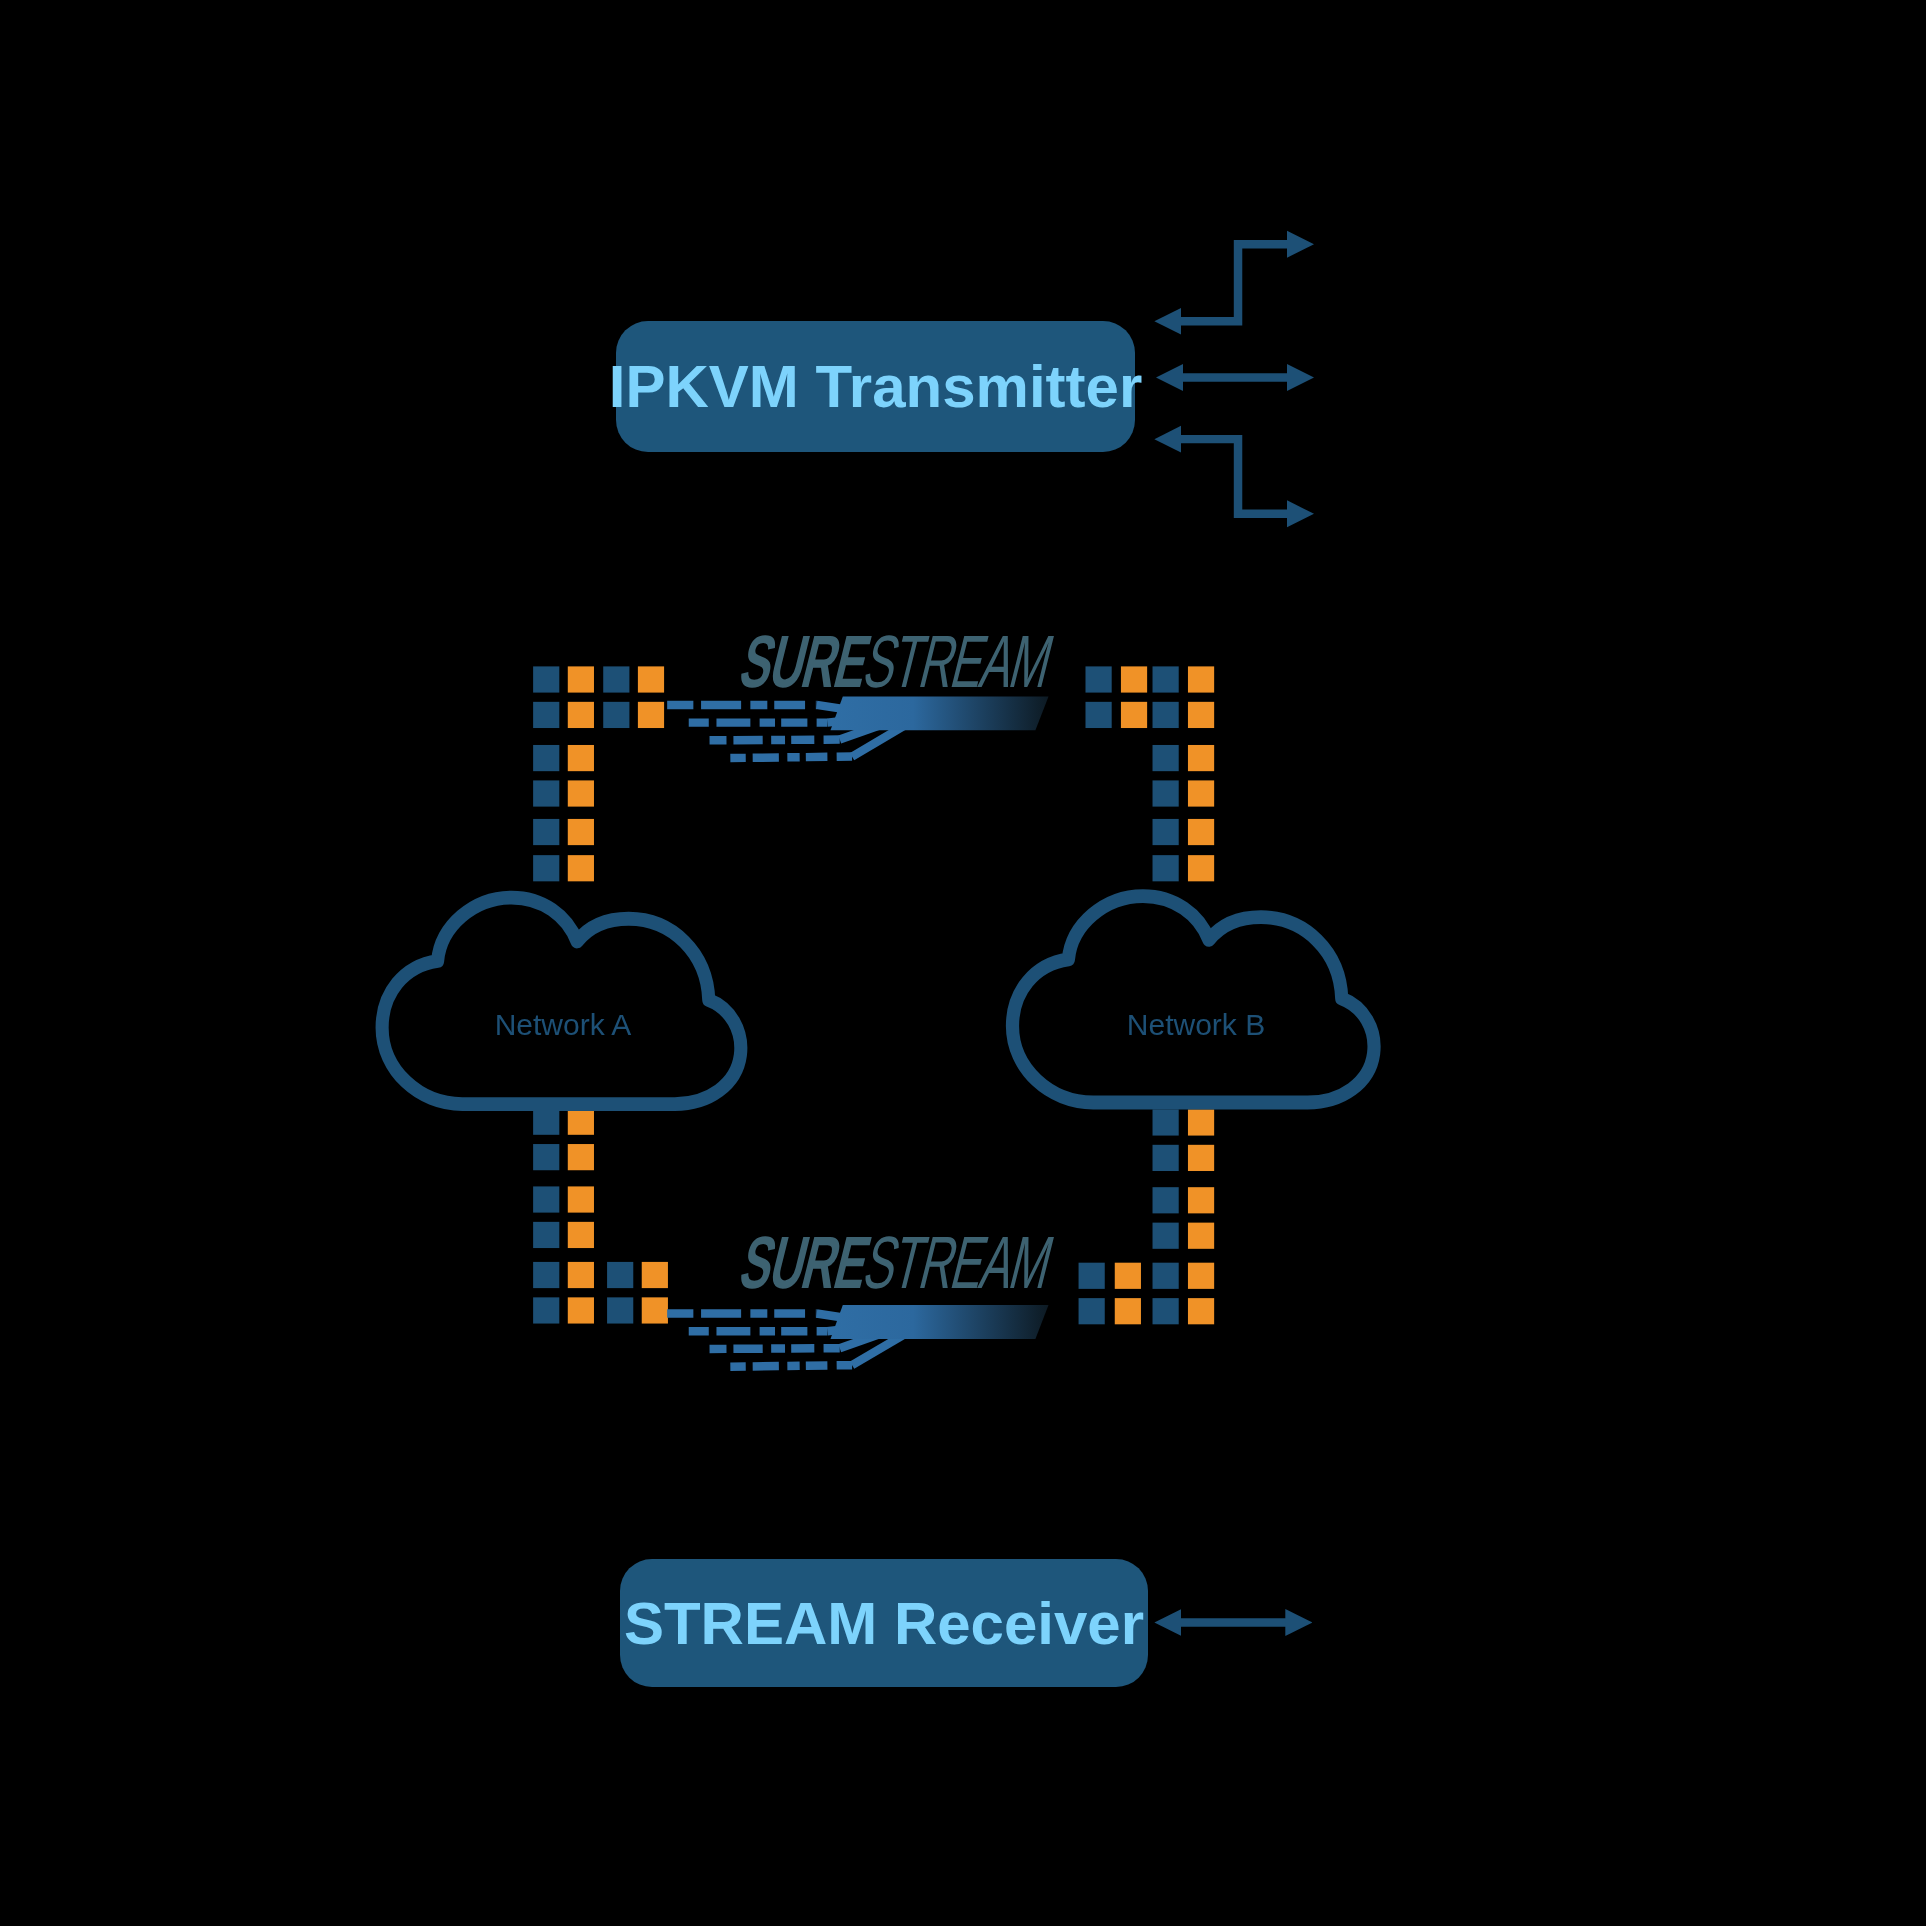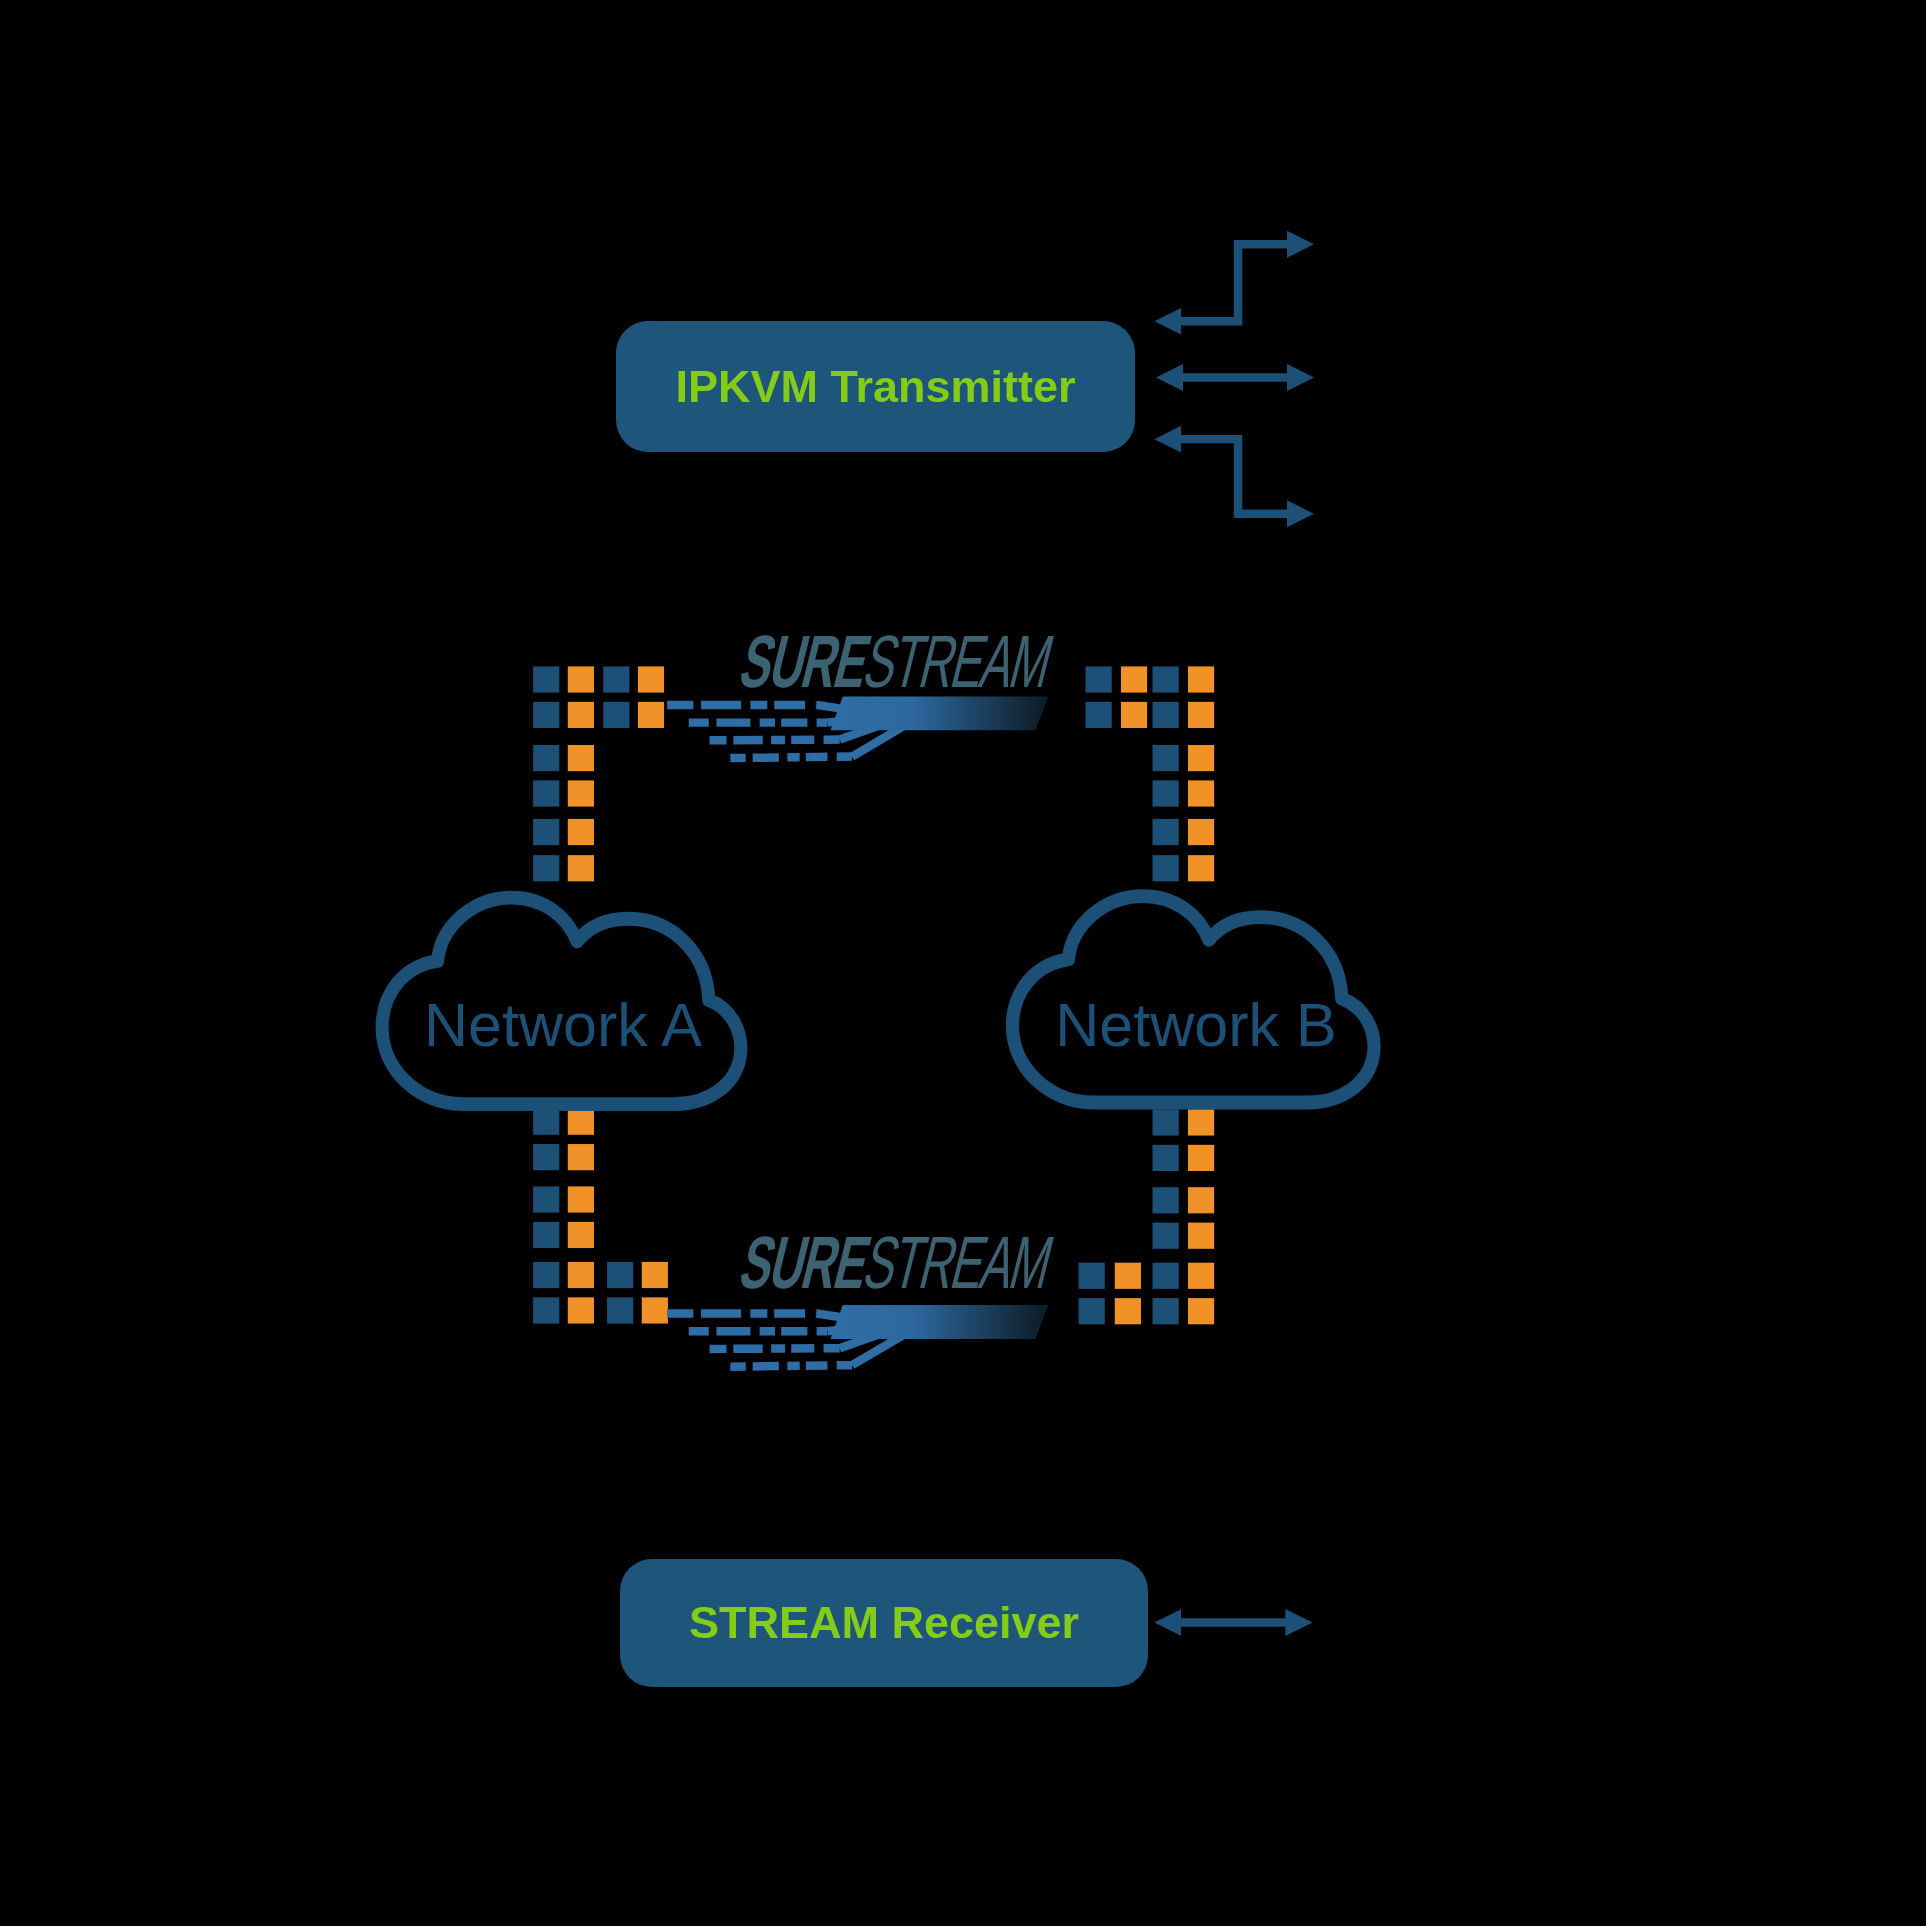--- a/index.html
+++ b/index.html
@@ -6,24 +6,24 @@
   .canvas{
     position:relative;width:1926px;height:1926px;background:#000;
     overflow:hidden;font-family:"Liberation Sans",sans-serif;
   }
   .vector-layer{position:absolute;left:0;top:0;width:1926px;height:1926px;}
   .device-box{
     position:absolute;background:#1E567B;border-radius:32px;
     display:flex;align-items:center;justify-content:center;
   }
   .device-box .device-label{
-    color:#84cc16;font-weight:bold;font-size:45px;letter-spacing:0px;white-space:nowrap;
+    color:#7dd3fc;font-weight:bold;font-size:60px;letter-spacing:0px;white-space:nowrap;
   }
   .cloud-label{
-    position:absolute;color:#1D5076;font-size:61px;font-weight:normal;
+    position:absolute;color:#1D5076;font-size:30px;font-weight:normal;
     transform:translate(-50%,-50%);white-space:nowrap;
   }
   .ss-logo{
     position:absolute;color:#3D6271;font-size:74px;line-height:72px;height:72px;
     font-weight:bold;white-space:nowrap;letter-spacing:-2.3px;
     transform:skewX(-14deg) scaleX(0.63);transform-origin:left bottom;
   }
   .ss-logo .stream-part{font-weight:normal;letter-spacing:-3.1px;}
   .sq-b{fill:#1D5076;}
   .sq-o{fill:#F09227;}

